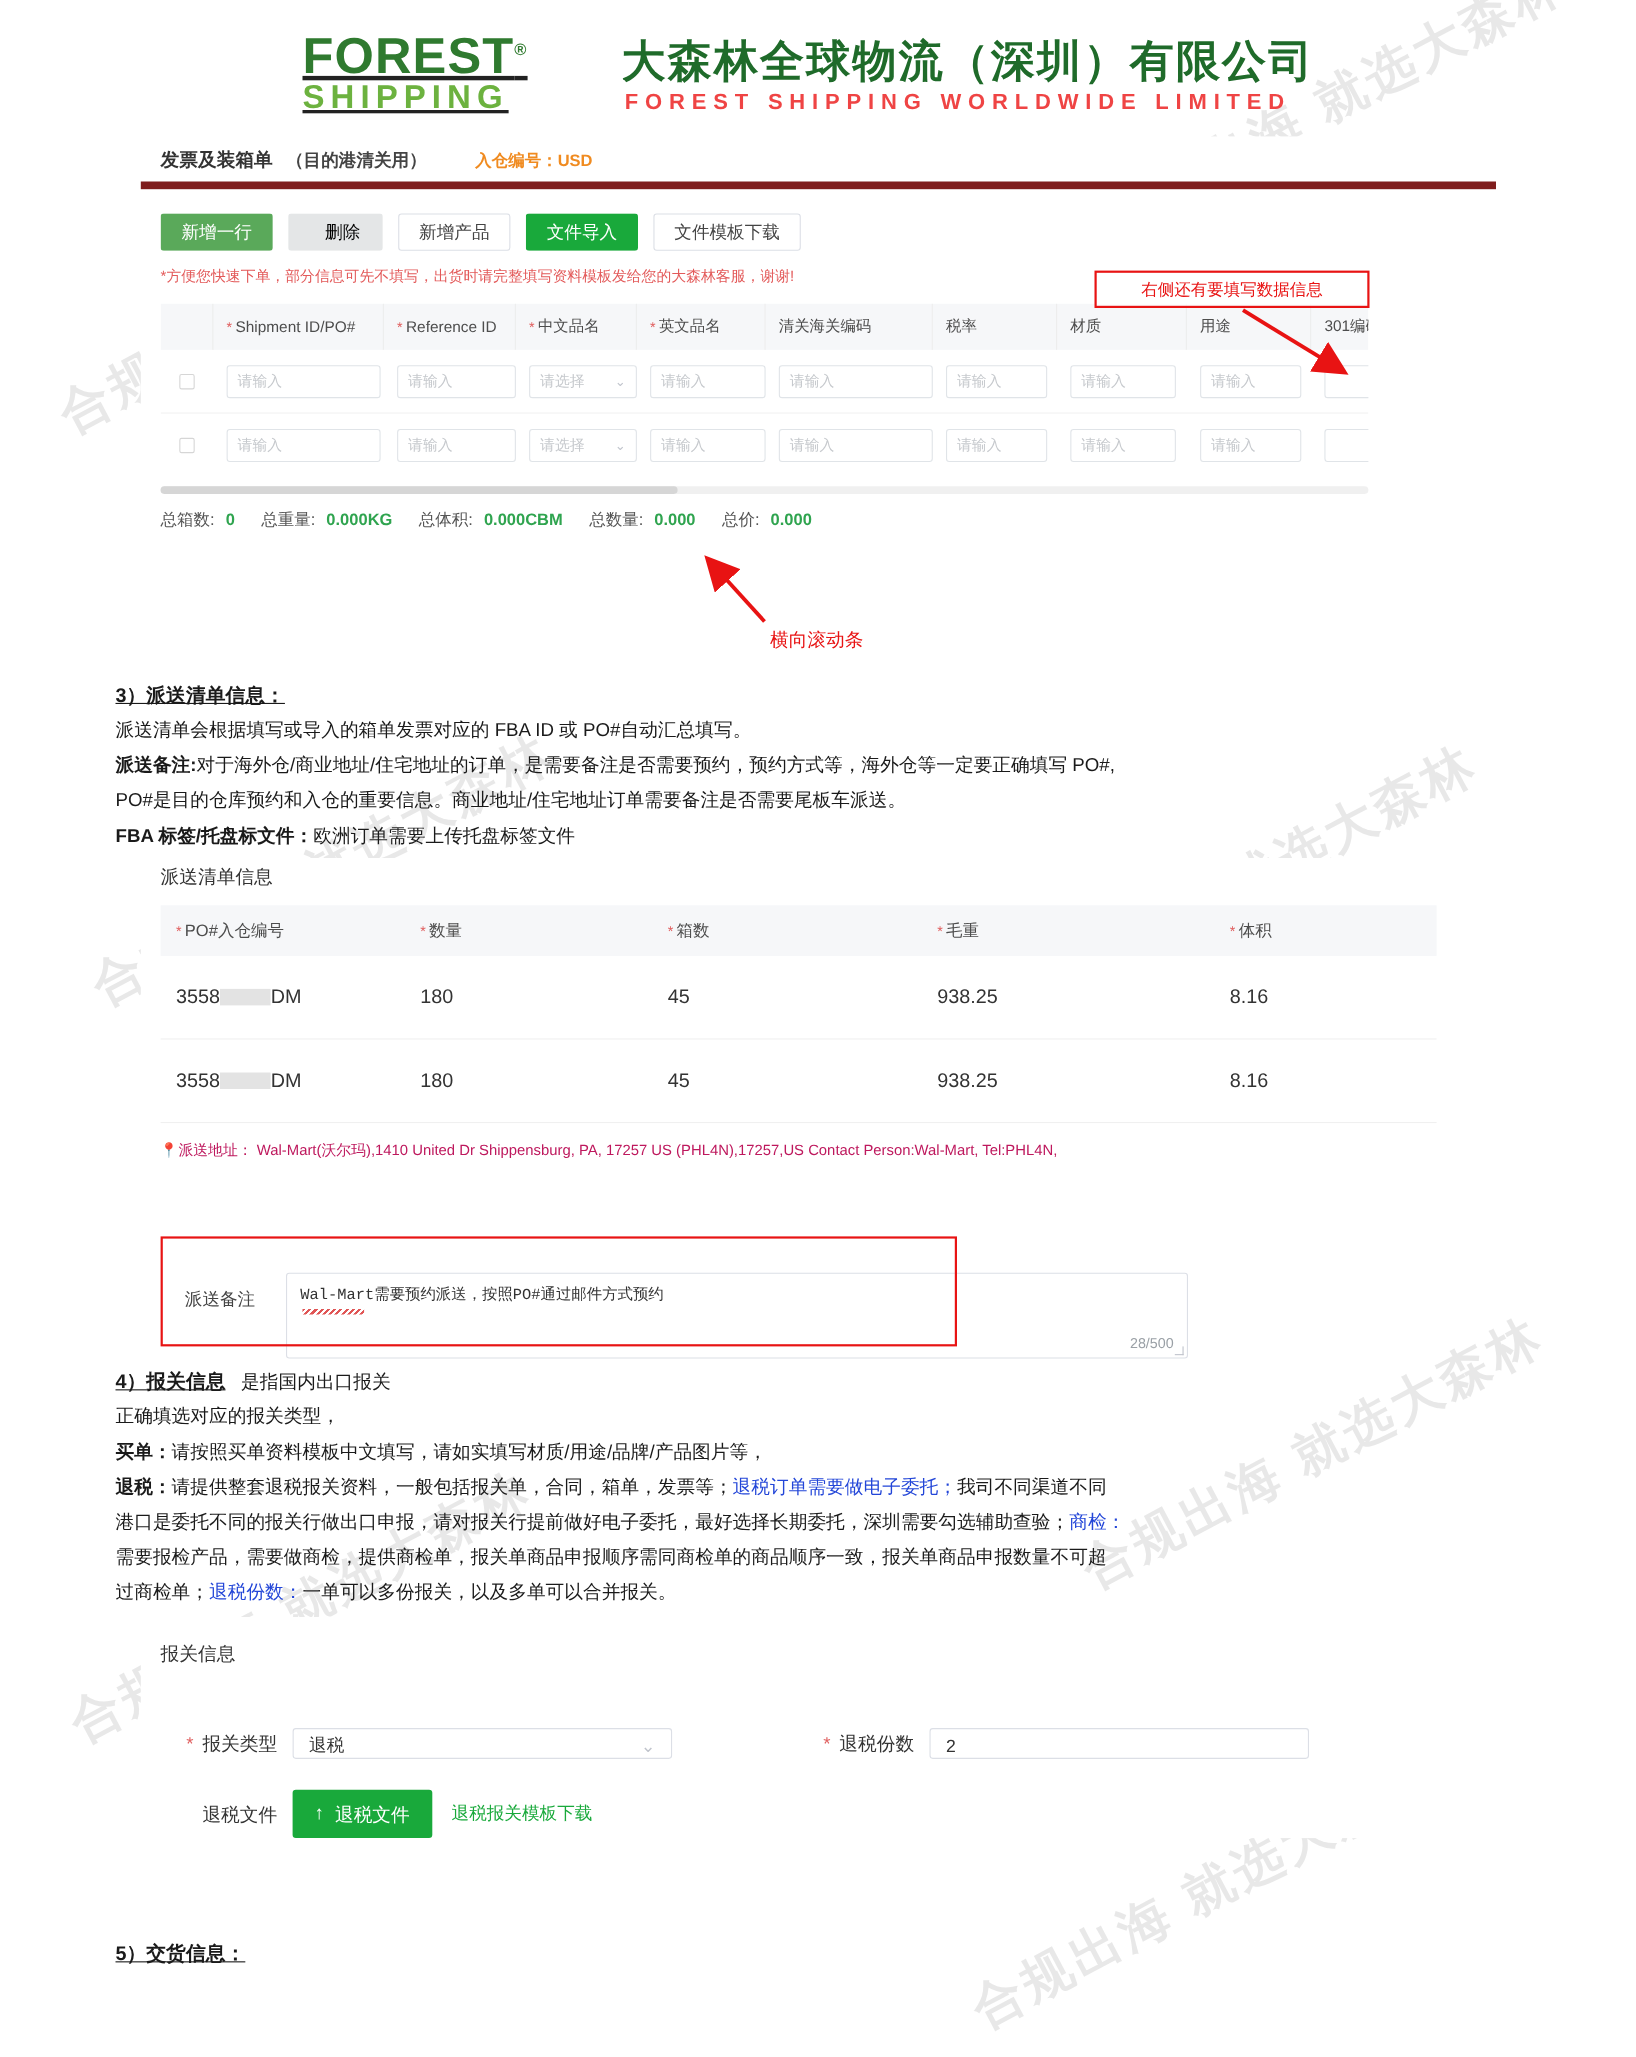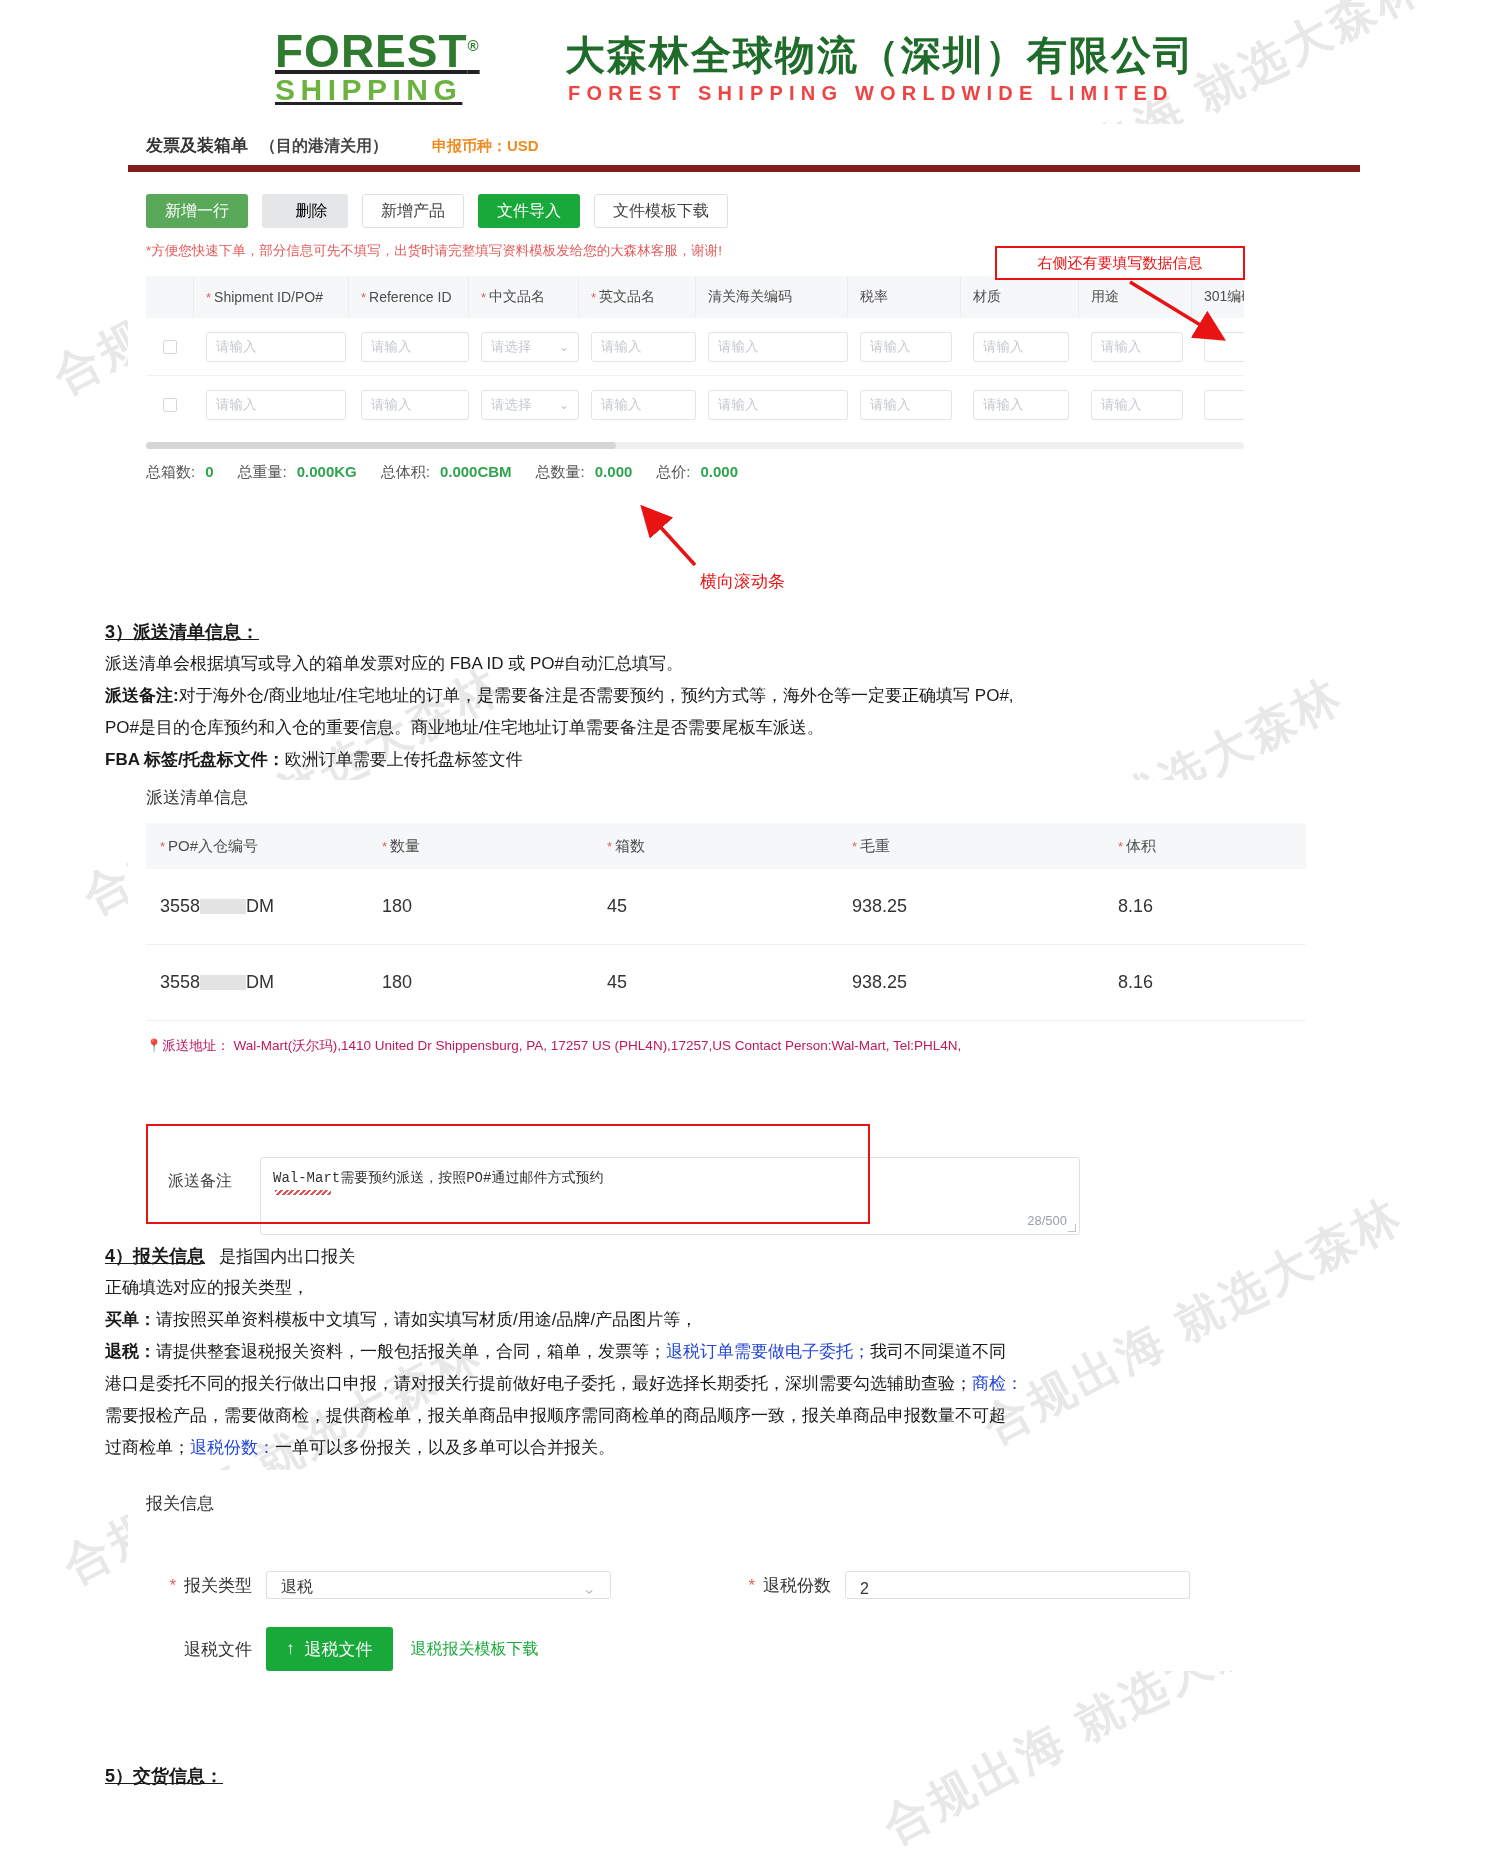--- a/index.html
+++ b/index.html
@@ -187,21 +187,21 @@
     </div>
     <div class="logo-cn">大森林全球物流（深圳）有限公司</div>
     <div class="logo-en">FOREST SHIPPING WORLDWIDE LIMITED</div>
   </div>
 
   <div class="card">
 
     <div class="card-title-row">
       <span class="card-title">发票及装箱单</span>
       <span class="card-subtitle">（目的港清关用）</span>
-      <span class="cur-label">申报币种：USD</span>
+      <span class="cur-label">入仓编号：USD</span>
     </div>
 
     <div class="btn-row">
       <div class="btn btn-green-light">新增一行</div>
       <div class="btn btn-disabled">删除</div>
       <div class="btn btn-white">新增产品</div>
       <div class="btn btn-green">文件导入</div>
       <div class="btn btn-white">文件模板下载</div>
     </div>
 

